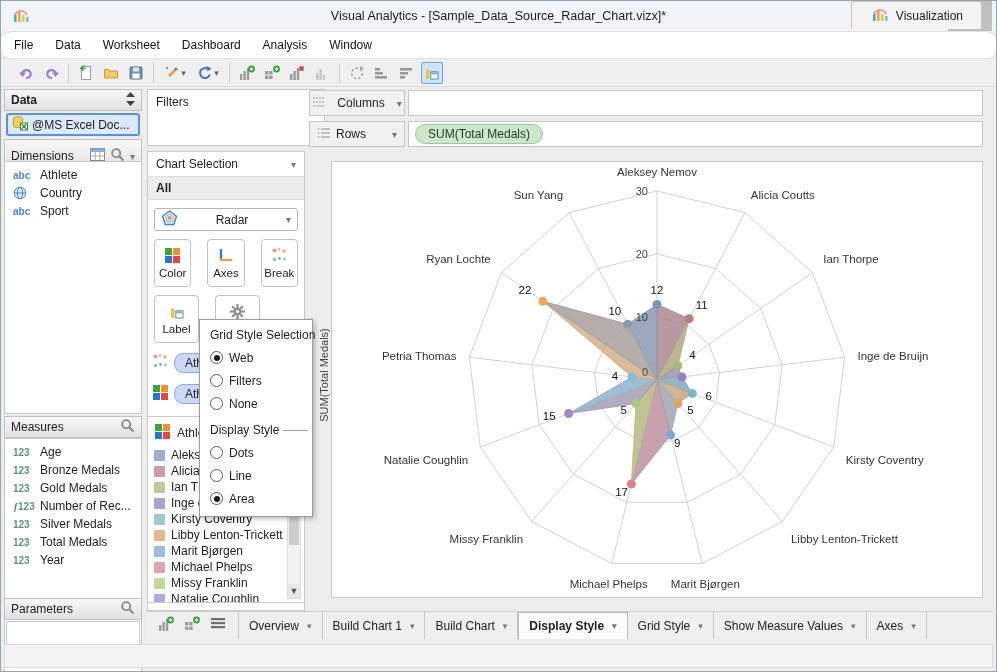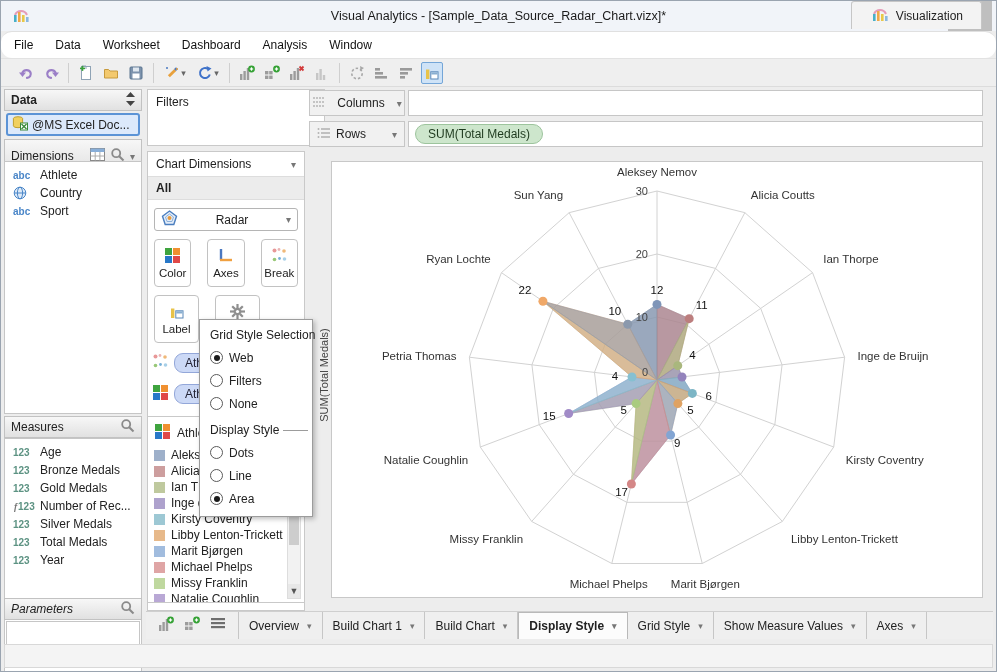--- a/index.html
+++ b/index.html
@@ -46,21 +46,21 @@
   #dims-header .lbl { flex:1; font-weight:normal; }
   #dims-list { position:absolute; left:0; right:0; top:72px; height:253px; overflow:hidden; }
   #meas-header { position:absolute; left:0; right:0; top:327px; height:22px; }
   #meas-header .lbl { flex:1; font-weight:normal; }
   #meas-list { position:absolute; left:0; right:0; top:349px; height:246px; overflow:hidden; }
   .field-row { display:flex; align-items:center; gap:5px; height:18px; padding-left:8px; white-space:nowrap; overflow:hidden; }
   .ic-abc { color:#4a86c8; font-size:10px; font-weight:bold; flex:0 0 22px; }
   .ic-123 { color:#5d9383; font-size:10px; font-weight:bold; flex:0 0 22px; text-align:left; }
   .ic-123 .fx { font-style:italic; font-size:9px; color:#777; }
   .ic-svg { flex:0 0 22px; display:flex; justify-content:flex-start; }
-  #params-header { position:absolute; left:0; right:0; top:509px; height:22px;font-style:italic; }
+  #params-header { position:absolute; left:0; right:0; top:509px; height:22px; }
   #params-header .lbl { flex:1; font-weight:normal; }
   #params-box { position:absolute; left:2px; right:2px; top:532px; height:24px; }
 
   
   #filters-panel { position:absolute; left:146px; top:88px; width:178px; height:57px; background:#fff; border:1px solid #c9c9c9; }
   .thin-header { display:flex; align-items:center; padding:5px 8px 2px 8px; }
   .thin-header .lbl { flex:1; }
   #props-panel { position:absolute; left:146px; top:150px; width:158px; height:460px; background:#fff; border:1px solid #c9c9c9; }
   #all-row { background:#ececec; border-top:1px solid #ddd; border-bottom:1px solid #ddd; font-weight:bold; padding:4px 8px; margin-top:3px; }
   #chart-type-select { margin:8px 6px 0 6px; height:23px; background:#fff; border:1px solid #b5b5b5; border-radius:3px; display:flex; align-items:center; gap:6px; padding:0 6px; }
@@ -419,21 +419,21 @@
 
   <div id="filters-panel">
     <div class="thin-header">
       <span class="lbl">Filters</span>
       <span class="caret-down">▾</span>
     </div>
   </div>
 
   <div id="props-panel">
     <div class="thin-header">
-      <span class="lbl">Chart Dimensions</span>
+      <span class="lbl">Chart Selection</span>
       <span class="caret-down">▾</span>
     </div>
     <div id="all-row">All</div>
     <div id="chart-type-select">
       <span class="js-radar"><svg width="17" height="16">
             <polygon points="8.5,1 15.5,6.2 12.8,14.5 4.2,14.5 1.5,6.2" fill="#e4edf8" stroke="#4a7ebf" stroke-width="1.4"></polygon>
             <polygon points="8.5,4 12.5,7 11,11.5 6,11.5 4.5,7" fill="none" stroke="#8db0d8"></polygon>
             <circle cx="8.5" cy="8" r="2" fill="#e89a3c"></circle>
           </svg></span>
       <span class="lbl">Radar</span>

